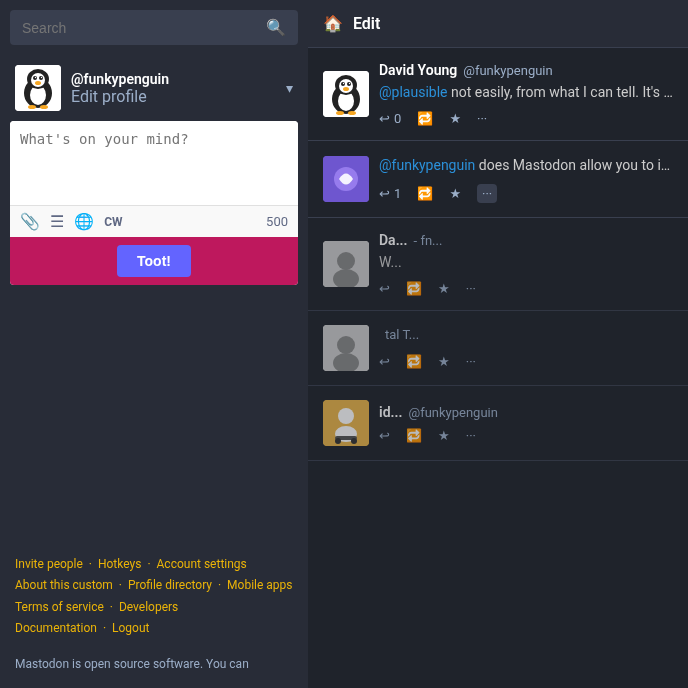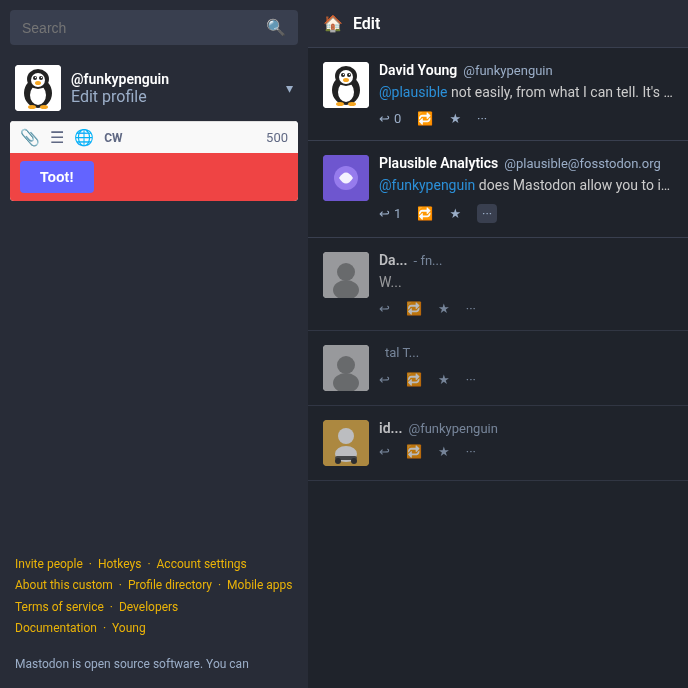--- a/index.html
+++ b/index.html
@@ -126,23 +126,23 @@
       font-size: 12px;
       font-weight: bold;
     }
     .char-count {
       color: #606984;
       font-size: 13px;
       margin-left: auto;
     }
     .toot-btn-row {
       display: flex;
-      justify-content: flex-start;
+      justify-content: center;
       padding: 8px 10px;
-      background: #ef4444;
+      background: #be185d;
     }
     .toot-button {
       background: #6364ff;
       color: #fff;
       border: none;
       border-radius: 4px;
       padding: 8px 20px;
       font-size: 14px;
       font-weight: 600;
       cursor: pointer;
@@ -198,20 +198,21 @@
       flex: 1;
       overflow-y: auto;
       padding-bottom: 10px;
     }
 
     .post {
       display: flex;
       padding: 14px 15px;
       border-bottom: 1px solid #393f4f;
       gap: 10px;
+      align-items: center;
     }
     .post-avatar {
       width: 46px;
       height: 46px;
       border-radius: 4px;
       background: #fff;
       flex-shrink: 0;
       overflow: hidden;
       display: flex;
       align-items: center;
@@ -335,20 +336,21 @@
       </div>
       <div class="profile-info">
         <div class="username">@funkypenguin</div>
         <div class="edit">Edit profile</div>
       </div>
     </div>
     <span class="chevron-down">▾</span>
   </div>
 
   <div class="compose-box">
+    <textarea class="compose-textarea" placeholder="What's on your mind?" style=""></textarea>
     <div class="compose-toolbar">
       <div class="toolbar-icons">
         <span class="toolbar-icon">📎</span>
         <span class="toolbar-icon">☰</span>
         <span class="toolbar-icon">🌐</span>
         <span class="cw-btn">CW</span>
       </div>
       <span class="char-count">500</span>
     </div>
     <div class="toot-btn-row">
@@ -368,21 +370,21 @@
     <span>Profile directory</span>
     <span class="separator"> · </span>
     <span>Mobile apps</span>
     <br>
     <span>Terms of service</span>
     <span class="separator"> · </span>
     <span>Developers</span>
     <br>
     <span>Documentation</span>
     <span class="separator"> · </span>
-    <span>Young</span>
+    <span>Logout</span>
   </div>
   <div class="mastodon-info">Mastodon is open source software. You can</div>
 </div>
 
 <div class="right-col">
 
   <div class="home-header">
     <span class="home-icon">🏠</span>
     <span class="home-title">Edit</span>
   </div>
@@ -426,24 +428,20 @@
 
     <div class="post">
       <div class="plausible-avatar">
         <svg width="46" height="46" viewBox="0 0 46 46" xmlns="http://www.w3.org/2000/svg">
           <rect width="46" height="46" fill="#6e56cf" rx="4"></rect>
           <circle cx="23" cy="23" r="12" fill="#a78bfa" opacity="0.7"></circle>
           <path d="M16 23 Q23 12 30 23 Q23 34 16 23Z" fill="#fff" opacity="0.9"></path>
         </svg>
       </div>
       <div class="post-content">
-        <div class="post-header">
-          <span class="post-display-name">Plausible Analytics</span>
-          <span class="post-handle">@plausible@fosstodon.org</span>
-        </div>
         <div class="post-text">
           <span class="mention">@funkypenguin</span>
           <span> does Mastodon allow you to in header?</span>
         </div>
         <div class="post-actions">
           <span class="action-btn">↩ <span>1</span></span>
           <span class="action-btn">🔁</span>
           <span class="action-btn">★</span>
           <span class="action-btn active-more">···</span>
         </div>

